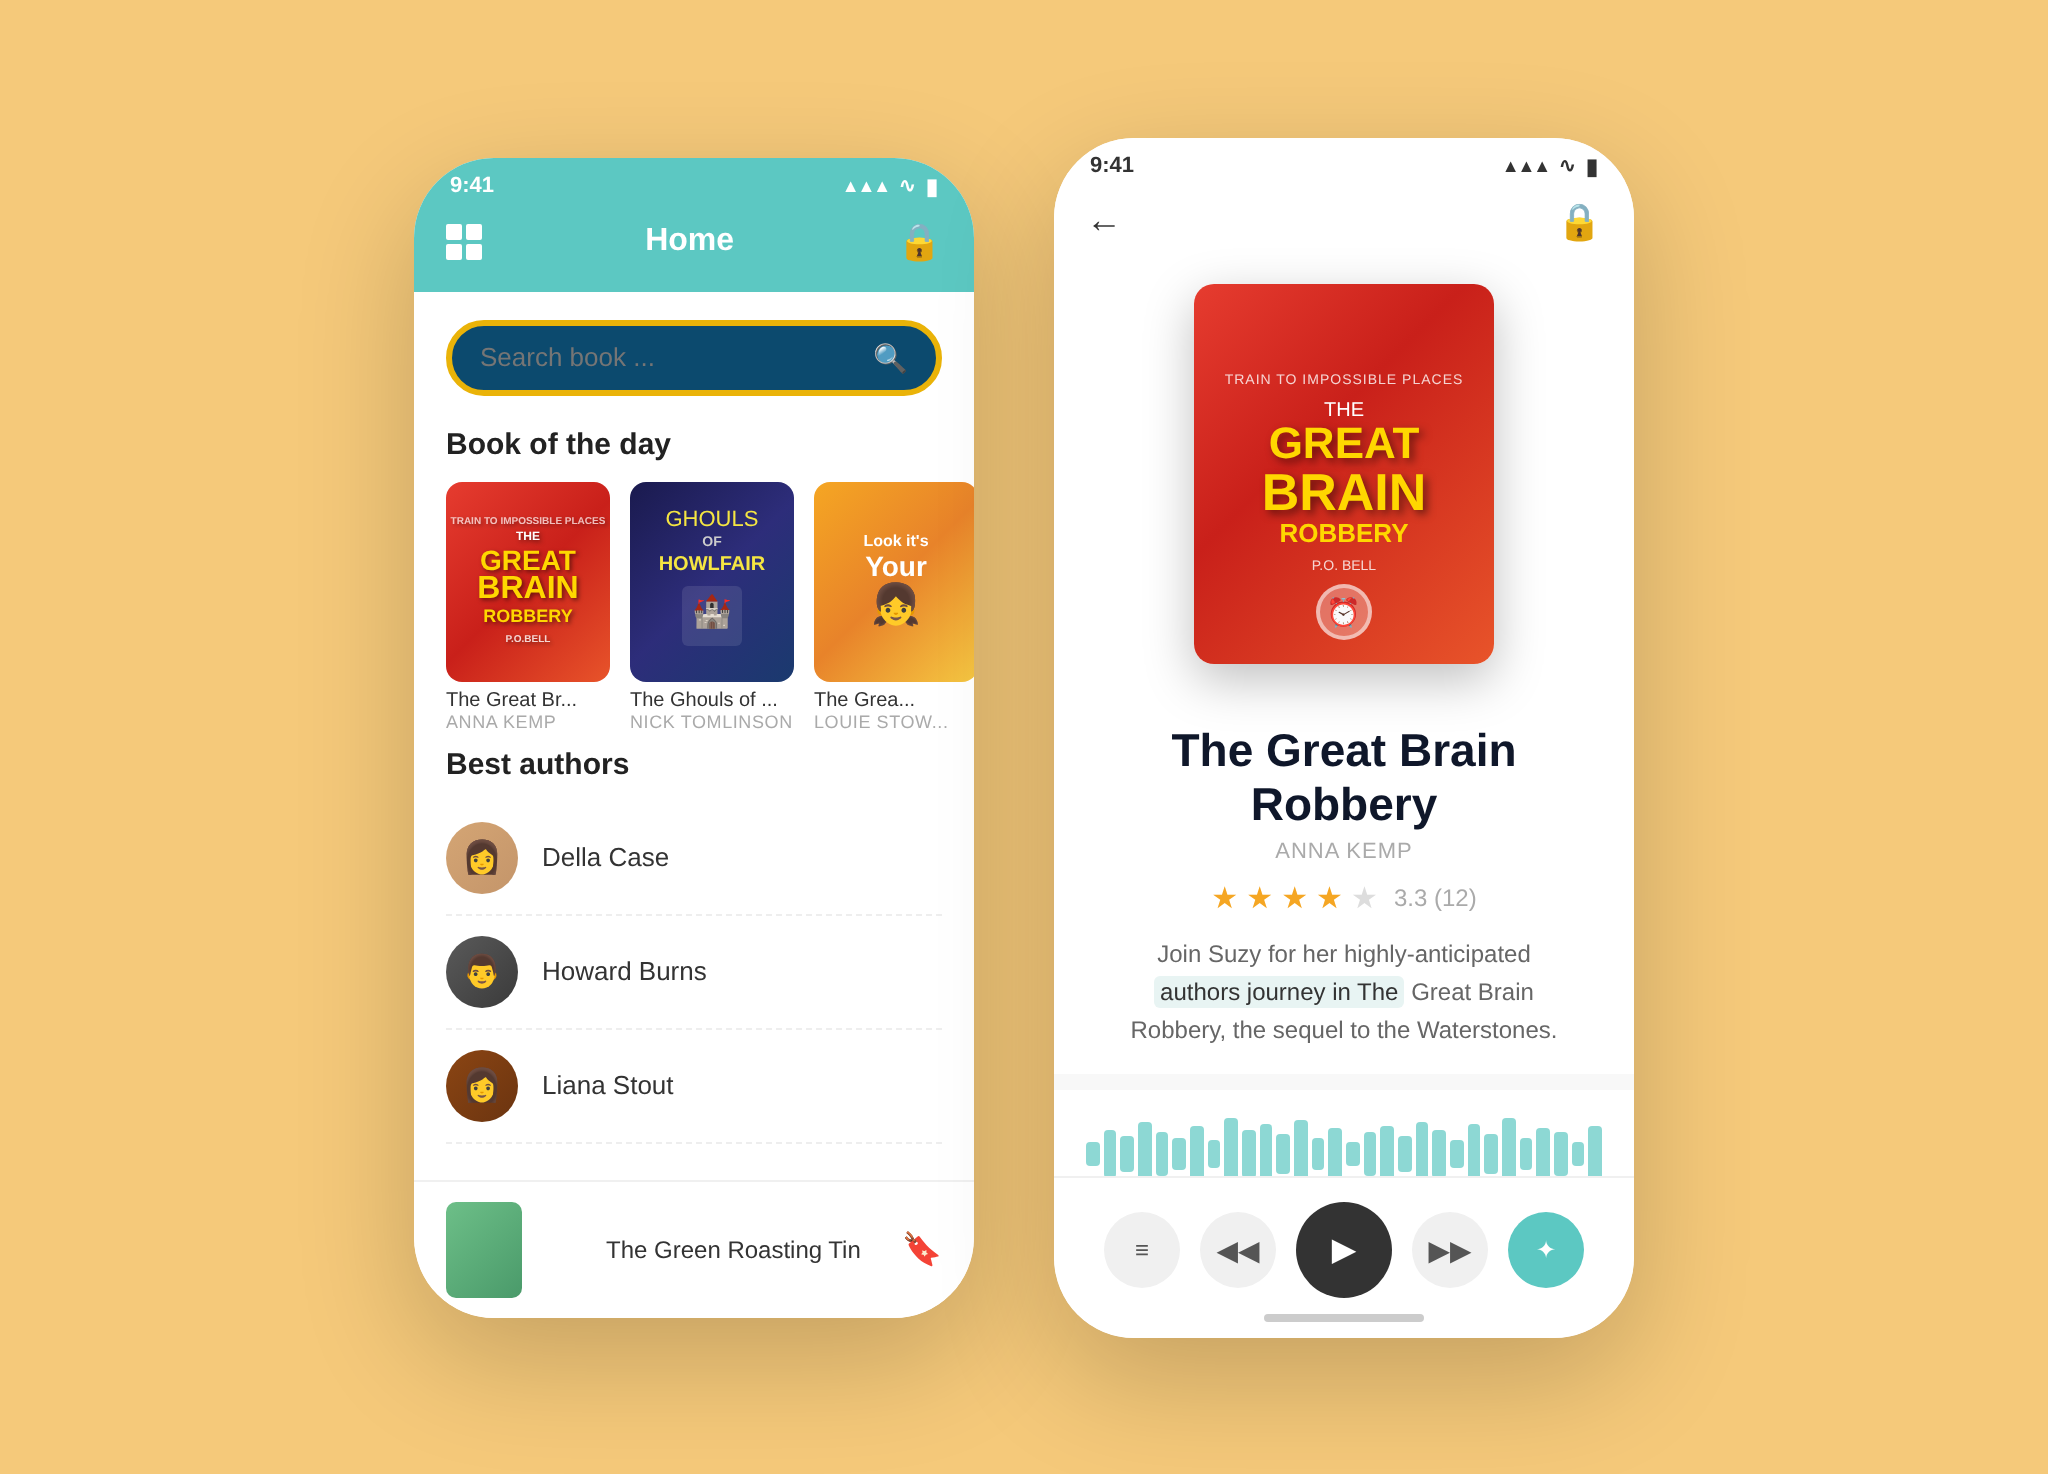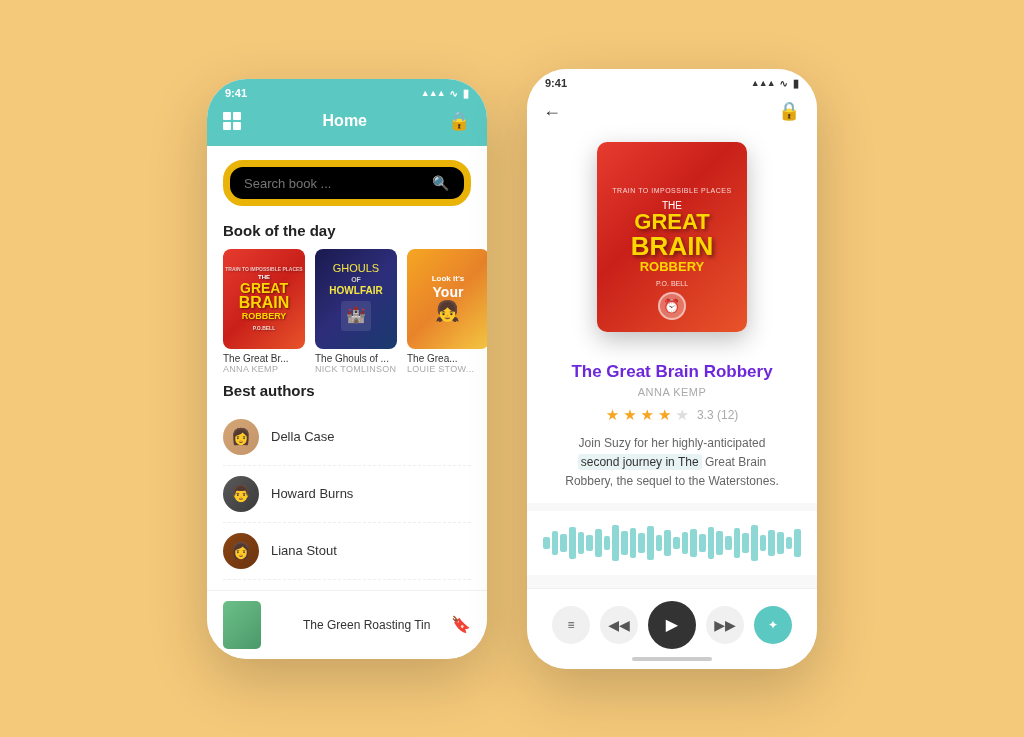--- a/index.html
+++ b/index.html
@@ -66,28 +66,28 @@
       font-size: 16px;
       font-weight: 600;
     }
 
     .lock-icon {
       color: #fff;
       font-size: 18px;
     }
 
     .search-bar {
-      background: #000000;
+      background: #0c4a6e;
       border-radius: 20px;
       margin: 14px 16px 8px;
       padding: 8px 14px;
       display: flex;
-      align-items: flex-end;
+      align-items: center;
       gap: 8px;
-      border: 7px solid #eab308;
+      border: 3px solid #eab308;
     }
 
     .search-bar input {
       border: none;
       background: transparent;
       font-size: 13px;
       color: #aaa;
       outline: none;
       flex: 1;
     }
@@ -340,23 +340,23 @@
     }
 
     .book-detail-content {
       background: #fff;
       margin: 0;
       padding: 14px 20px 12px;
       border-radius: 0;
     }
 
     .book-detail-title {
-      font-size: 17px;
+      font-size: 23px;
       font-weight: 700;
-      color: #6d28d9;
+      color: #0f172a;
       text-align: center;
     }
 
     .book-detail-author {
       font-size: 11px;
       color: #aaa;
       text-align: center;
       letter-spacing: 0.5px;
       text-transform: uppercase;
       margin-top: 4px;
@@ -602,21 +602,21 @@
       <span class="star">★</span>
       <span class="star">★</span>
       <span class="star-empty">★</span>
       <span class="rating-text">
         <span>3.3</span>
         <span>(12)</span>
       </span>
     </div>
     <p class="book-description">
       Join Suzy for her highly-anticipated
-      <span class="highlight">second journey in The</span>
+      <span class="highlight">authors journey in The</span>
       Great Brain Robbery, the sequel to the Waterstones.
     </p>
   </div>
 
   <div class="audio-waveform">
     <div class="waveform-bars">
       <div class="waveform-bar" style="height:30%;"></div>
       <div class="waveform-bar" style="height:60%;"></div>
       <div class="waveform-bar" style="height:45%;"></div>
       <div class="waveform-bar" style="height:80%;"></div>

